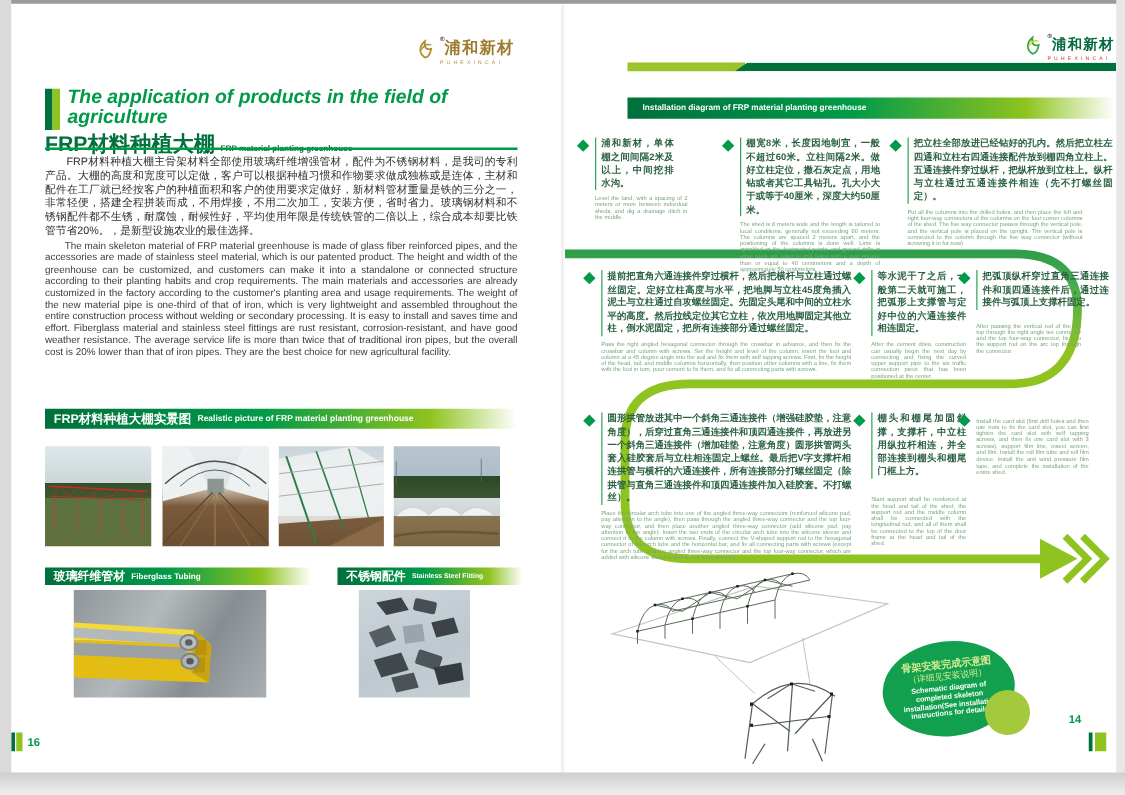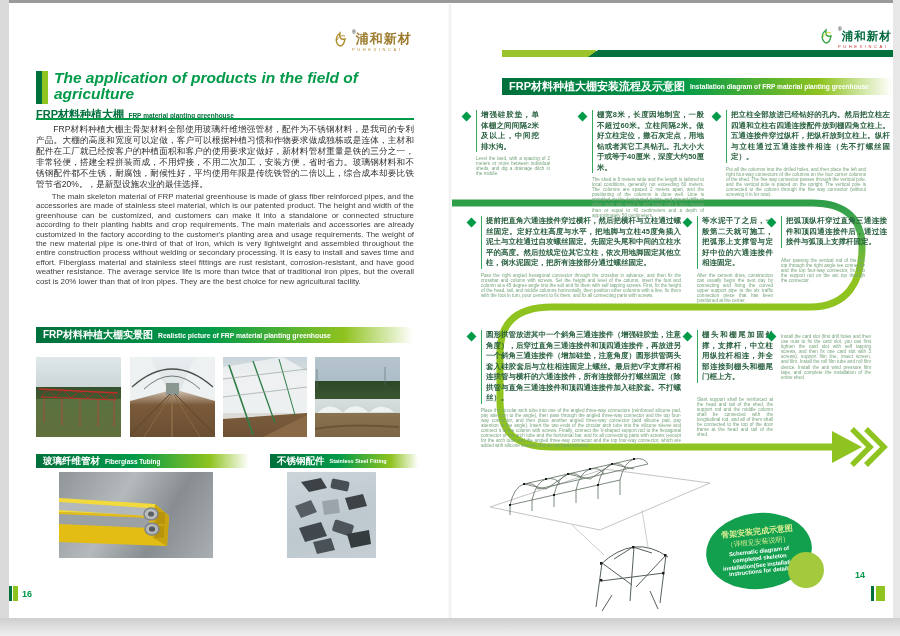--- a/index.html
+++ b/index.html
@@ -17,21 +17,21 @@
   .logo{display:flex;align-items:flex-start;}
   .logo .txt{line-height:1;}
   .logo .zh{font-weight:bold;font-size:13px;letter-spacing:1px;}
   .logo .sub{font-size:4px;letter-spacing:2.6px;margin-top:2px;}
   .logo.gold .zh{color:#9c7b2d;} .logo.gold .sub{color:#b08d2f;}
   .logo.green .zh{color:#00693e;} .logo.green .sub{color:#cc2a2a;}
   .reg{font-size:5px;vertical-align:top;}
   
   .title-en{color:#009a49;font-weight:bold;font-size:15.5px;line-height:16px;letter-spacing:0;font-style:italic;}
   .title-zh{color:#161616;font-weight:bold;font-size:15px;line-height:17px;letter-spacing:1px;}
-  .sec-head-zh{color:#00703c;font-weight:bold;font-size:11px;}
+  .sec-head-zh{color:#00703c;font-weight:bold;font-size:17px;}
   .sec-head-en{color:#00703c;font-size:6.5px;font-weight:bold;}
   .para{color:#2e2e2e;text-align:justify;}
   .banner{background:linear-gradient(90deg,#00703c 0%,#009a49 45%,#8fc31f 80%,rgba(250,252,245,0) 98%);color:#fff;display:flex;align-items:center;padding-left:7px;}
   .banner .bzh{font-weight:bold;}
   .banner .ben{font-weight:bold;margin-left:5px;}
   .photo{overflow:hidden;background:#dfe3e6;}
   
   .bullet{width:7px;height:7px;background:#009a49;transform:rotate(45deg);}
   .step .step-zh{font-size:7.5px;line-height:10.5px;color:#2a6140;font-weight:600;border-left:1px solid #35a85c;padding-left:4px;text-align:justify;}
   .step .step-en{font-size:4.6px;line-height:5.1px;color:#76a47b;margin-top:4px;text-align:justify;}
@@ -179,42 +179,41 @@
     <div class="txt">
       <div><span class="reg">®</span><span class="zh" style="font-size:11.5px;">浦和新材</span></div>
       <div class="sub">PUHEXINCAI</div>
     </div>
   </div>
 
   <div class="abs" style="left:502px;top:50px;width:94px;height:7px;background:#9ac32c;"></div>
   <div class="abs" style="left:588px;top:50px;width:305px;height:7px;background:#00703c;clip-path:polygon(10px 0,100% 0,100% 100%,0 100%);"></div>
 
   <div class="abs banner" style="left:502px;top:78px;width:391px;height:17px;">
-    <span class="bzh" style="font-size:11px;">FRP材料种植大棚安装流程及示意图</span>
     <span class="ben" style="font-size:6.6px;">Installation diagram of FRP material planting greenhouse</span>
   </div>
 
   <svg class="abs" style="left:452px;top:195px;" width="440" height="290" viewBox="0 0 440 290">
     <defs>
       <linearGradient id="flowg" x1="0" y1="0" x2="0" y2="1">
         <stop offset="0" stop-color="#2f9e49"></stop>
           <stop offset="0.12" stop-color="#4cae4f"></stop>
           <stop offset="0.3" stop-color="#8fc31f"></stop>
           <stop offset="1" stop-color="#8fc31f"></stop>
       </linearGradient>
     </defs>
     <path d="M 0 8 H 360 C 396 8 410 26 410 52 C 410 86 396 112 358 112 H 100 C 62 112 48 130 48 158 V 206 C 48 236 62 252 100 252 H 380" fill="none" stroke="url(#flowg)" stroke-width="7"></path>
     <polygon points="380,236 380,268 410,252" fill="#8fc31f"></polygon>
     <polyline points="400,234 418,252 400,270" fill="none" stroke="#8fc31f" stroke-width="5.5"></polyline>
     <polyline points="414,234 432,252 414,270" fill="none" stroke="#8fc31f" stroke-width="5.5"></polyline>
   </svg>
 
   <div class="abs step" style="left:476px;top:110px;width:84px;">
     <span class="bullet abs" style="left:-13px;top:3px;"></span>
-    <div class="step-zh" style="width:58px;">增强硅胶垫，单体棚之间间隔2米及以上，中间挖排水沟。</div>
+    <div class="step-zh" style="width:58px;">浦和新材，单体棚之间间隔2米及以上，中间挖排水沟。</div>
     <div class="step-en" style="width:74px;">Level the land, with a spacing of 2 meters or more between individual sheds, and dig a drainage ditch in the middle.</div>
   </div>
   <div class="abs step" style="left:592px;top:110px;width:112px;">
     <span class="bullet abs" style="left:-13px;top:3px;"></span>
     <div class="step-zh">棚宽8米，长度因地制宜，一般不超过60米。立柱间隔2米。做好立柱定位，撒石灰定点，用地钻或者其它工具钻孔。孔大小大于或等于40厘米，深度大约50厘米。</div>
     <div class="step-en">The shed is 8 meters wide and the length is tailored to local conditions, generally not exceeding 60 meters. The columns are spaced 2 meters apart, and the positioning of the columns is done well. Lime is sprinkled on the designated points, and ground drills or other tools are used to drill holes with a size greater than or equal to 40 centimeters and a depth of approximately 50 centimeters.</div>
   </div>
   <div class="abs step" style="left:726px;top:110px;width:164px;">
     <span class="bullet abs" style="left:-13px;top:3px;"></span>
     <div class="step-zh">把立柱全部放进已经钻好的孔内。然后把立柱左四通和立柱右四通连接配件放到棚四角立柱上。五通连接件穿过纵杆，把纵杆放到立柱上。纵杆与立柱通过五通连接件相连（先不打螺丝固定）。</div>

